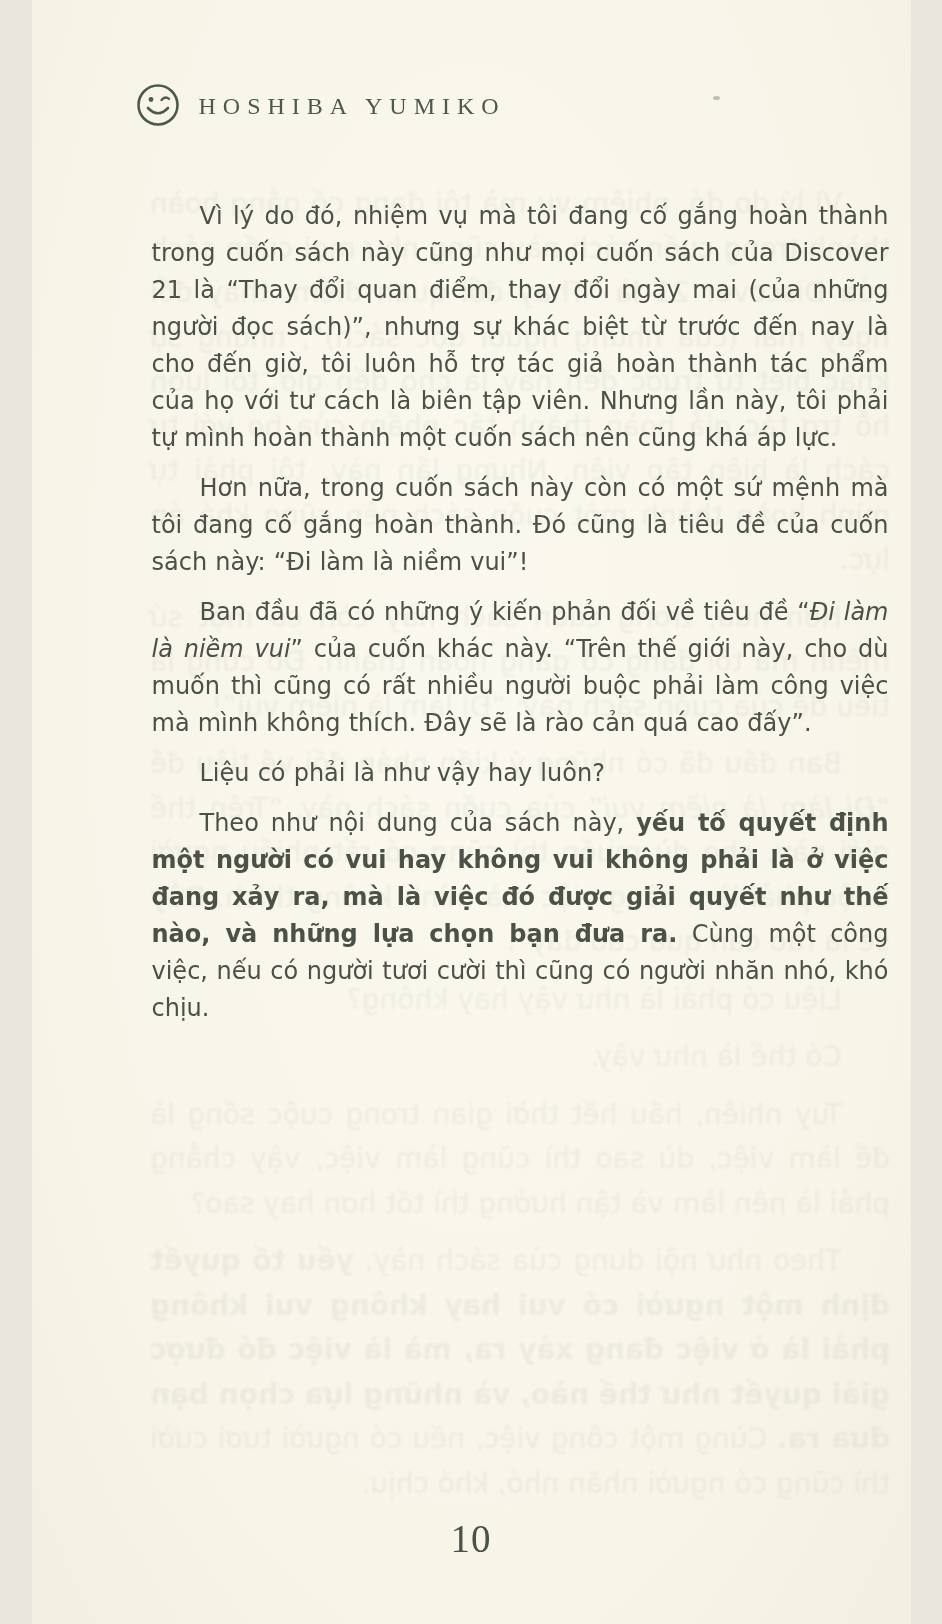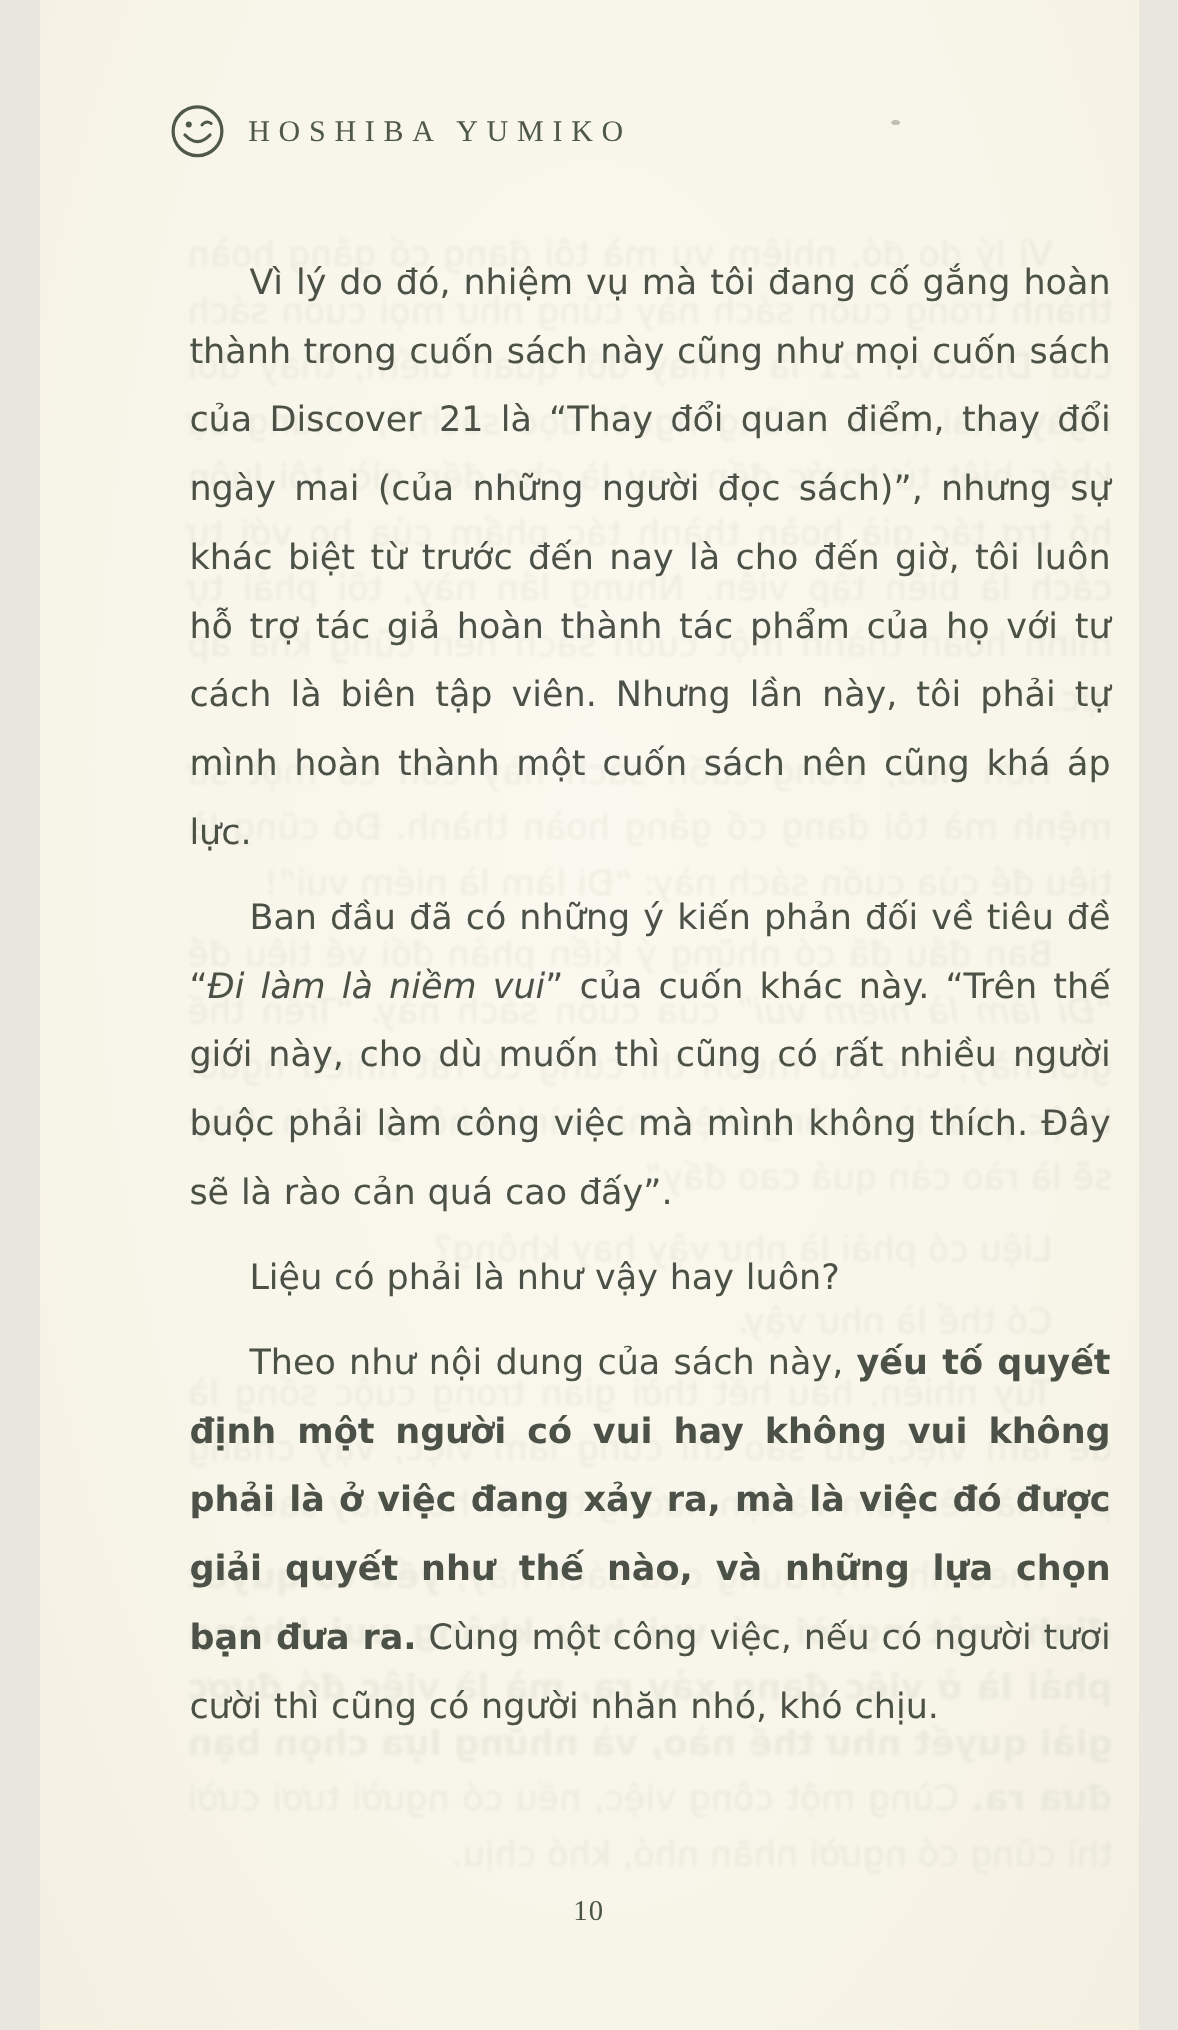--- a/index.html
+++ b/index.html
@@ -65,41 +65,41 @@
   
   .body-text {
     position: absolute;
     top: 198px;
     left: 120px;
     width: 737px;
     color: #4b5146;
   }
   .body-text p {
     margin: 0 0 13px 0;
-    font-size: 28px;
-    line-height: 55px;
+    font-size: 24px;
+    line-height: 37px;
     text-align: justify;
     text-indent: 48px;
     word-spacing: 0.5px;
   }
   .seg-regular { font-style: normal; font-weight: normal; }
   .seg-italic  { font-style: italic; }
   .seg-bold    { font-weight: bold; margin-top: 21px; }
 
   
   .footer {
     position: absolute;
     top: 1516px;
     left: 0;
     width: 100%;
     text-align: center;
   }
   .page-number {
     font-family: "Liberation Serif", "DejaVu Serif", serif;
-    font-size: 23px;
+    font-size: 39px;
     color: #4a5347;
     letter-spacing: 1px;
   }
 
   
   .fleck {
     position: absolute;
     top: 96px;
     left: 681px;
     width: 7px;
@@ -131,20 +131,21 @@
       <path d="M26.5 18 Q30 13.8 34 16.8" fill="none" stroke="#4e584b" stroke-width="2.3" stroke-linecap="round"></path>
       <path d="M13 26 Q23 36.5 33 26" fill="none" stroke="#4e584b" stroke-width="2.6" stroke-linecap="round"></path>
     </svg>
     <span class="author">HOSHIBA YUMIKO</span>
   </div>
 
   <span class="fleck"></span>
 
   <div class="body-text">
       <p><span class="seg-regular">Vì lý do đó, nhiệm vụ mà tôi đang cố gắng hoàn thành trong cuốn sách này cũng như mọi cuốn sách của Discover 21 là “Thay đổi quan điểm, thay đổi ngày mai (của những người đọc sách)”, nhưng sự khác biệt từ trước đến nay là cho đến giờ, tôi luôn hỗ trợ tác giả hoàn thành tác phẩm của họ với tư cách là biên tập viên. Nhưng lần này, tôi phải tự mình hoàn thành một cuốn sách nên cũng khá áp lực.</span></p>
+      <p><span class="seg-regular">Hơn nữa, trong cuốn sách này còn có một sứ mệnh mà tôi đang cố gắng hoàn thành. Đó cũng là tiêu đề của cuốn sách này: “Đi làm là niềm vui”!</span></p>
       <p><span class="seg-regular">Ban đầu đã có những ý kiến phản đối về tiêu đề “</span><span class="seg-italic">Đi làm là niềm vui</span><span class="seg-regular">” của cuốn khác này. “Trên thế giới này, cho dù muốn thì cũng có rất nhiều người buộc phải làm công việc mà mình không thích. Đây sẽ là rào cản quá cao đấy”.</span></p>
       <p><span class="seg-regular">Liệu có phải là như vậy hay luôn?</span></p>
       <p><span class="seg-regular">Theo như nội dung của sách này, </span><span class="seg-bold">yếu tố quyết định một người có vui hay không vui không phải là ở việc đang xảy ra, mà là việc đó được giải quyết như thế nào, và những lựa chọn bạn đưa ra.</span><span class="seg-regular"> Cùng một công việc, nếu có người tươi cười thì cũng có người nhăn nhó, khó chịu.</span></p>
     </div>
 
   <div class="footer">
     <span class="page-number">10</span>
   </div>
 
 </div>

